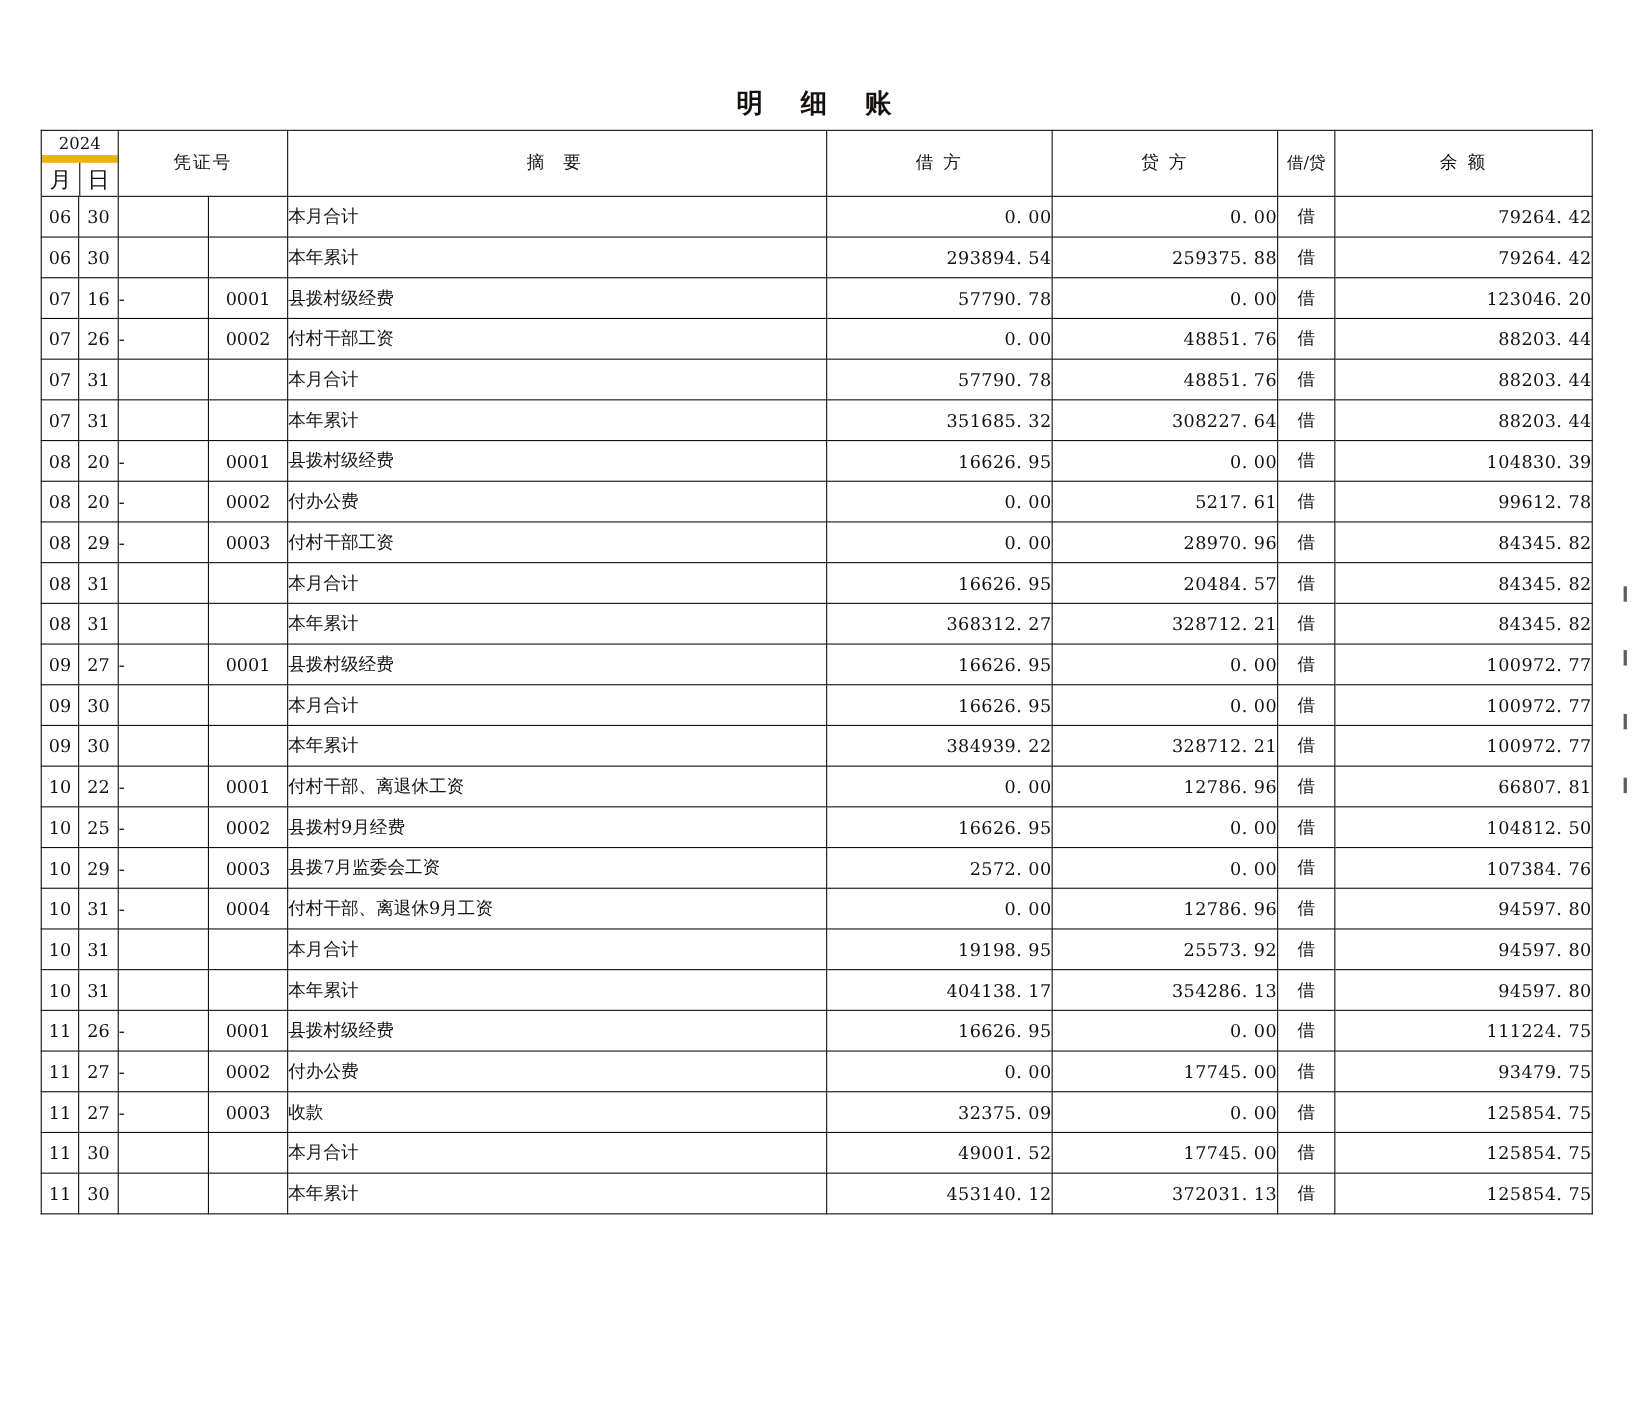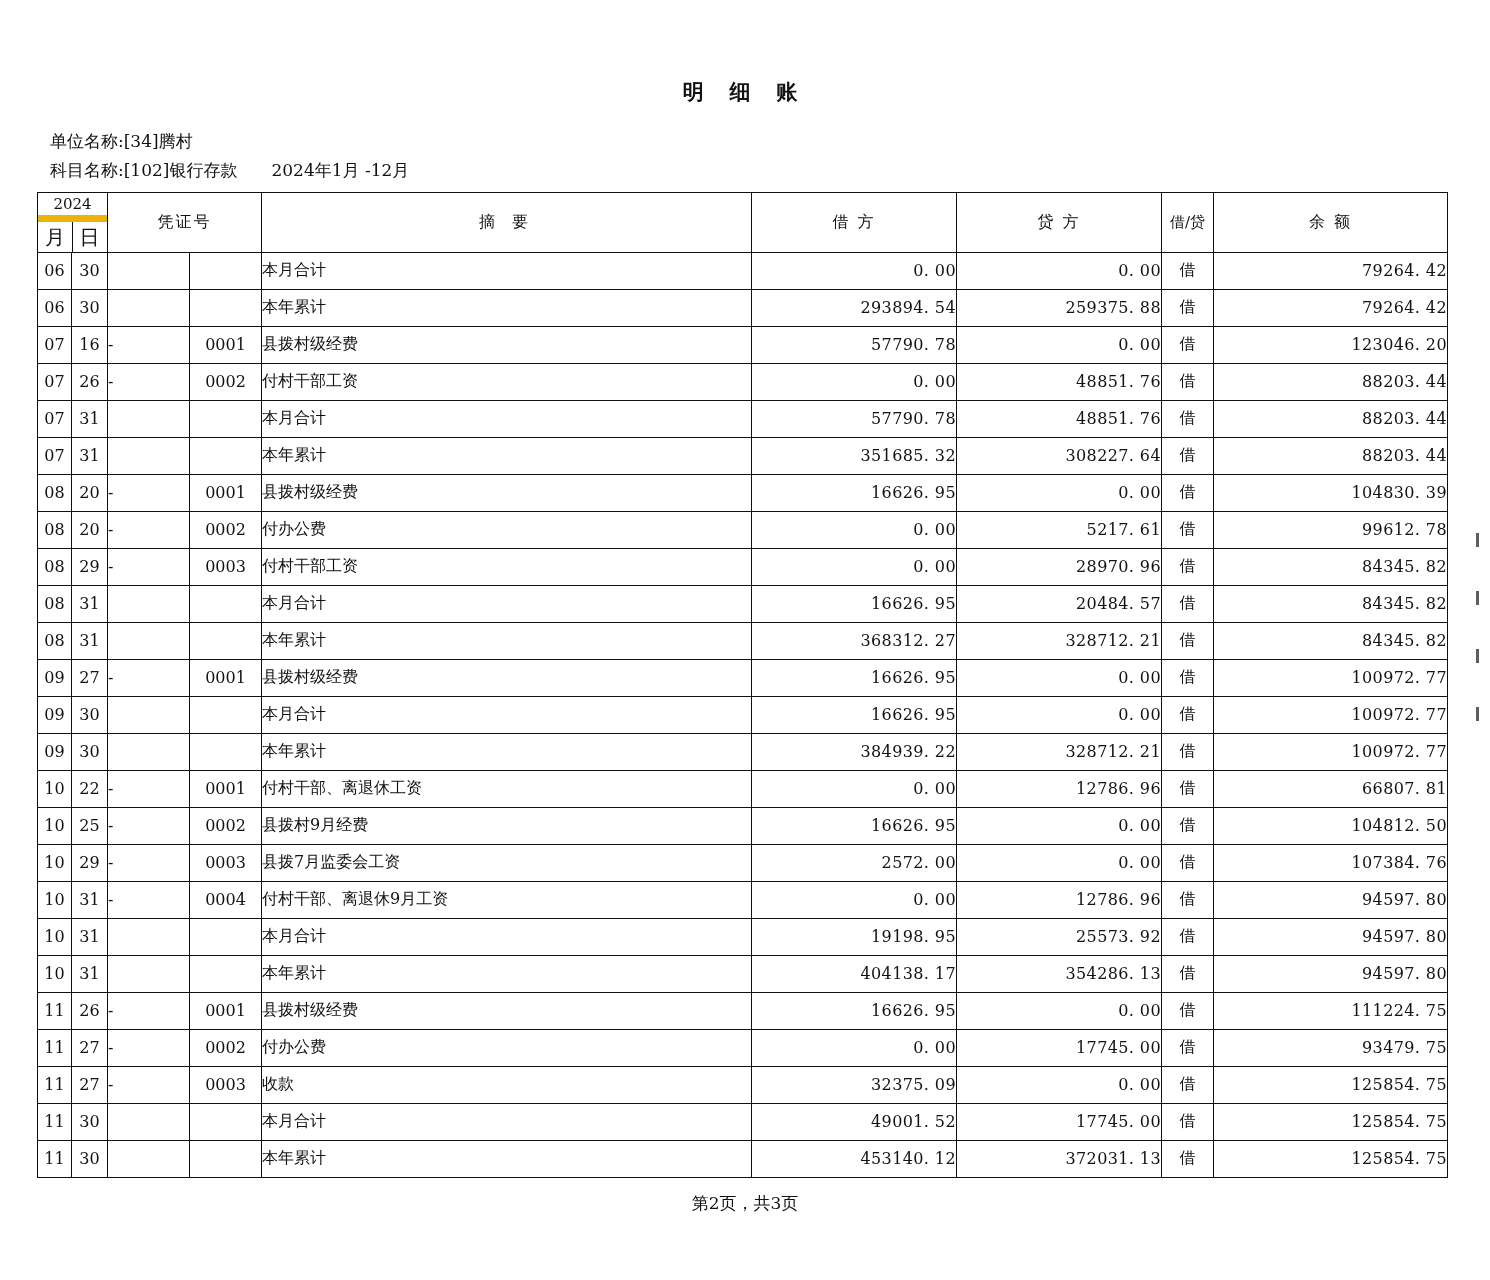--- a/index.html
+++ b/index.html
@@ -16,26 +16,26 @@
     overflow: hidden;
   }
   .page {
     position: relative;
     width: 1490px;
     height: 1280px;
     box-sizing: border-box;
   }
   .doc-title {
     text-align: center;
-    font-size: 21px;
+    font-size: 24px;
     font-weight: bold;
     letter-spacing: 10px;
     margin-top: 78px;
     margin-bottom: 0;
-    font-family: Liberation Sans, sans-serif;
+    font-family: Liberation Mono, monospace;
   }
   .meta {
     margin-left: 50px;
     margin-top: 22px;
     font-size: 17px;
     line-height: 1.55;
     font-family: "DejaVu Serif", serif;
   }
   .meta .line2 {
     margin-top: 3px;
@@ -134,28 +134,20 @@
     opacity: .75;
   }
 </style>
 </head>
 <body>
 
 <div class="page">
 
   <div class="doc-title">明 细 账</div>
 
-  <div class="meta">
-    <div class="line1">
-      <span>单位名称:</span><span>[34]腾村</span>
-    </div>
-    <div class="line2">
-      <span>科目名称:</span><span>[102]银行存款</span><span class="period">2024年1月 -12月</span>
-    </div>
-  </div>
 
   <table class="ledger">
     <colgroup>
       <col class="c-m">
         <col class="c-d">
         <col class="c-v1">
         <col class="c-v2">
       <col class="c-sum">
         <col class="c-dr">
         <col class="c-cr">
@@ -450,21 +442,20 @@
           <td class="t-center"></td>
           <td class="t-left">本年累计</td>
           <td class="num">453140. 12</td>
           <td class="num">372031. 13</td>
           <td class="small-c">借</td>
           <td class="num">125854. 75</td>
         </tr>
     </tbody>
   </table>
 
-  <div class="footer">第2页，共3页</div>
 
   <div class="edge-marks">
     <span></span>
     <span></span>
     <span></span>
     <span></span>
   </div>
 
 </div>
 

